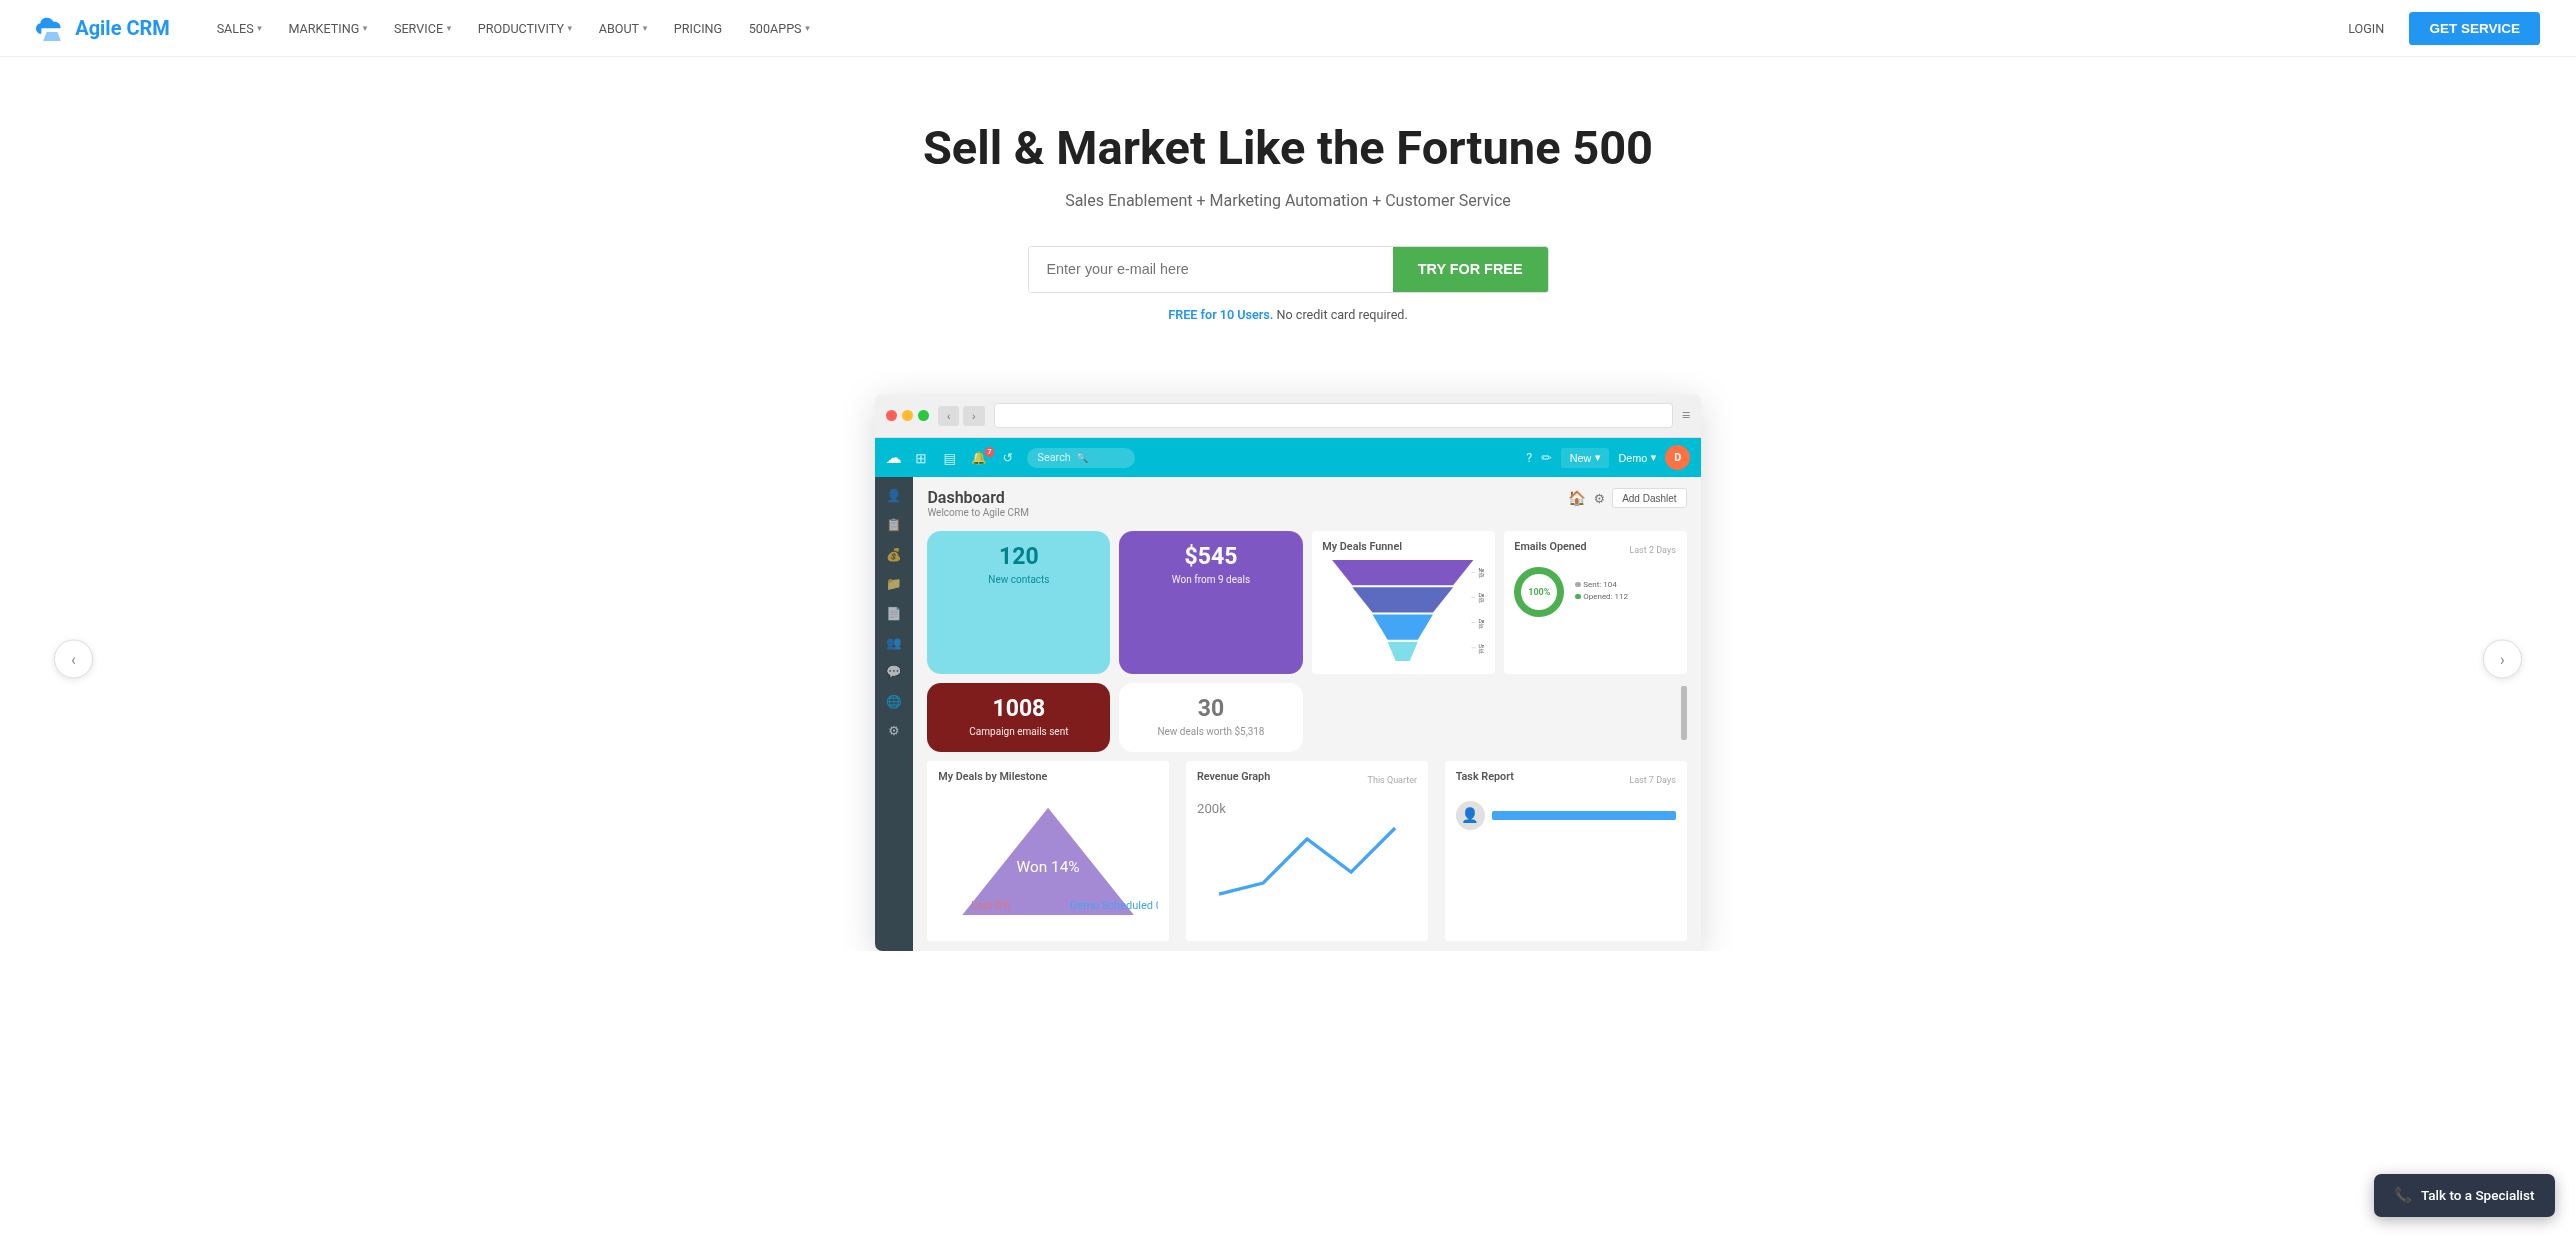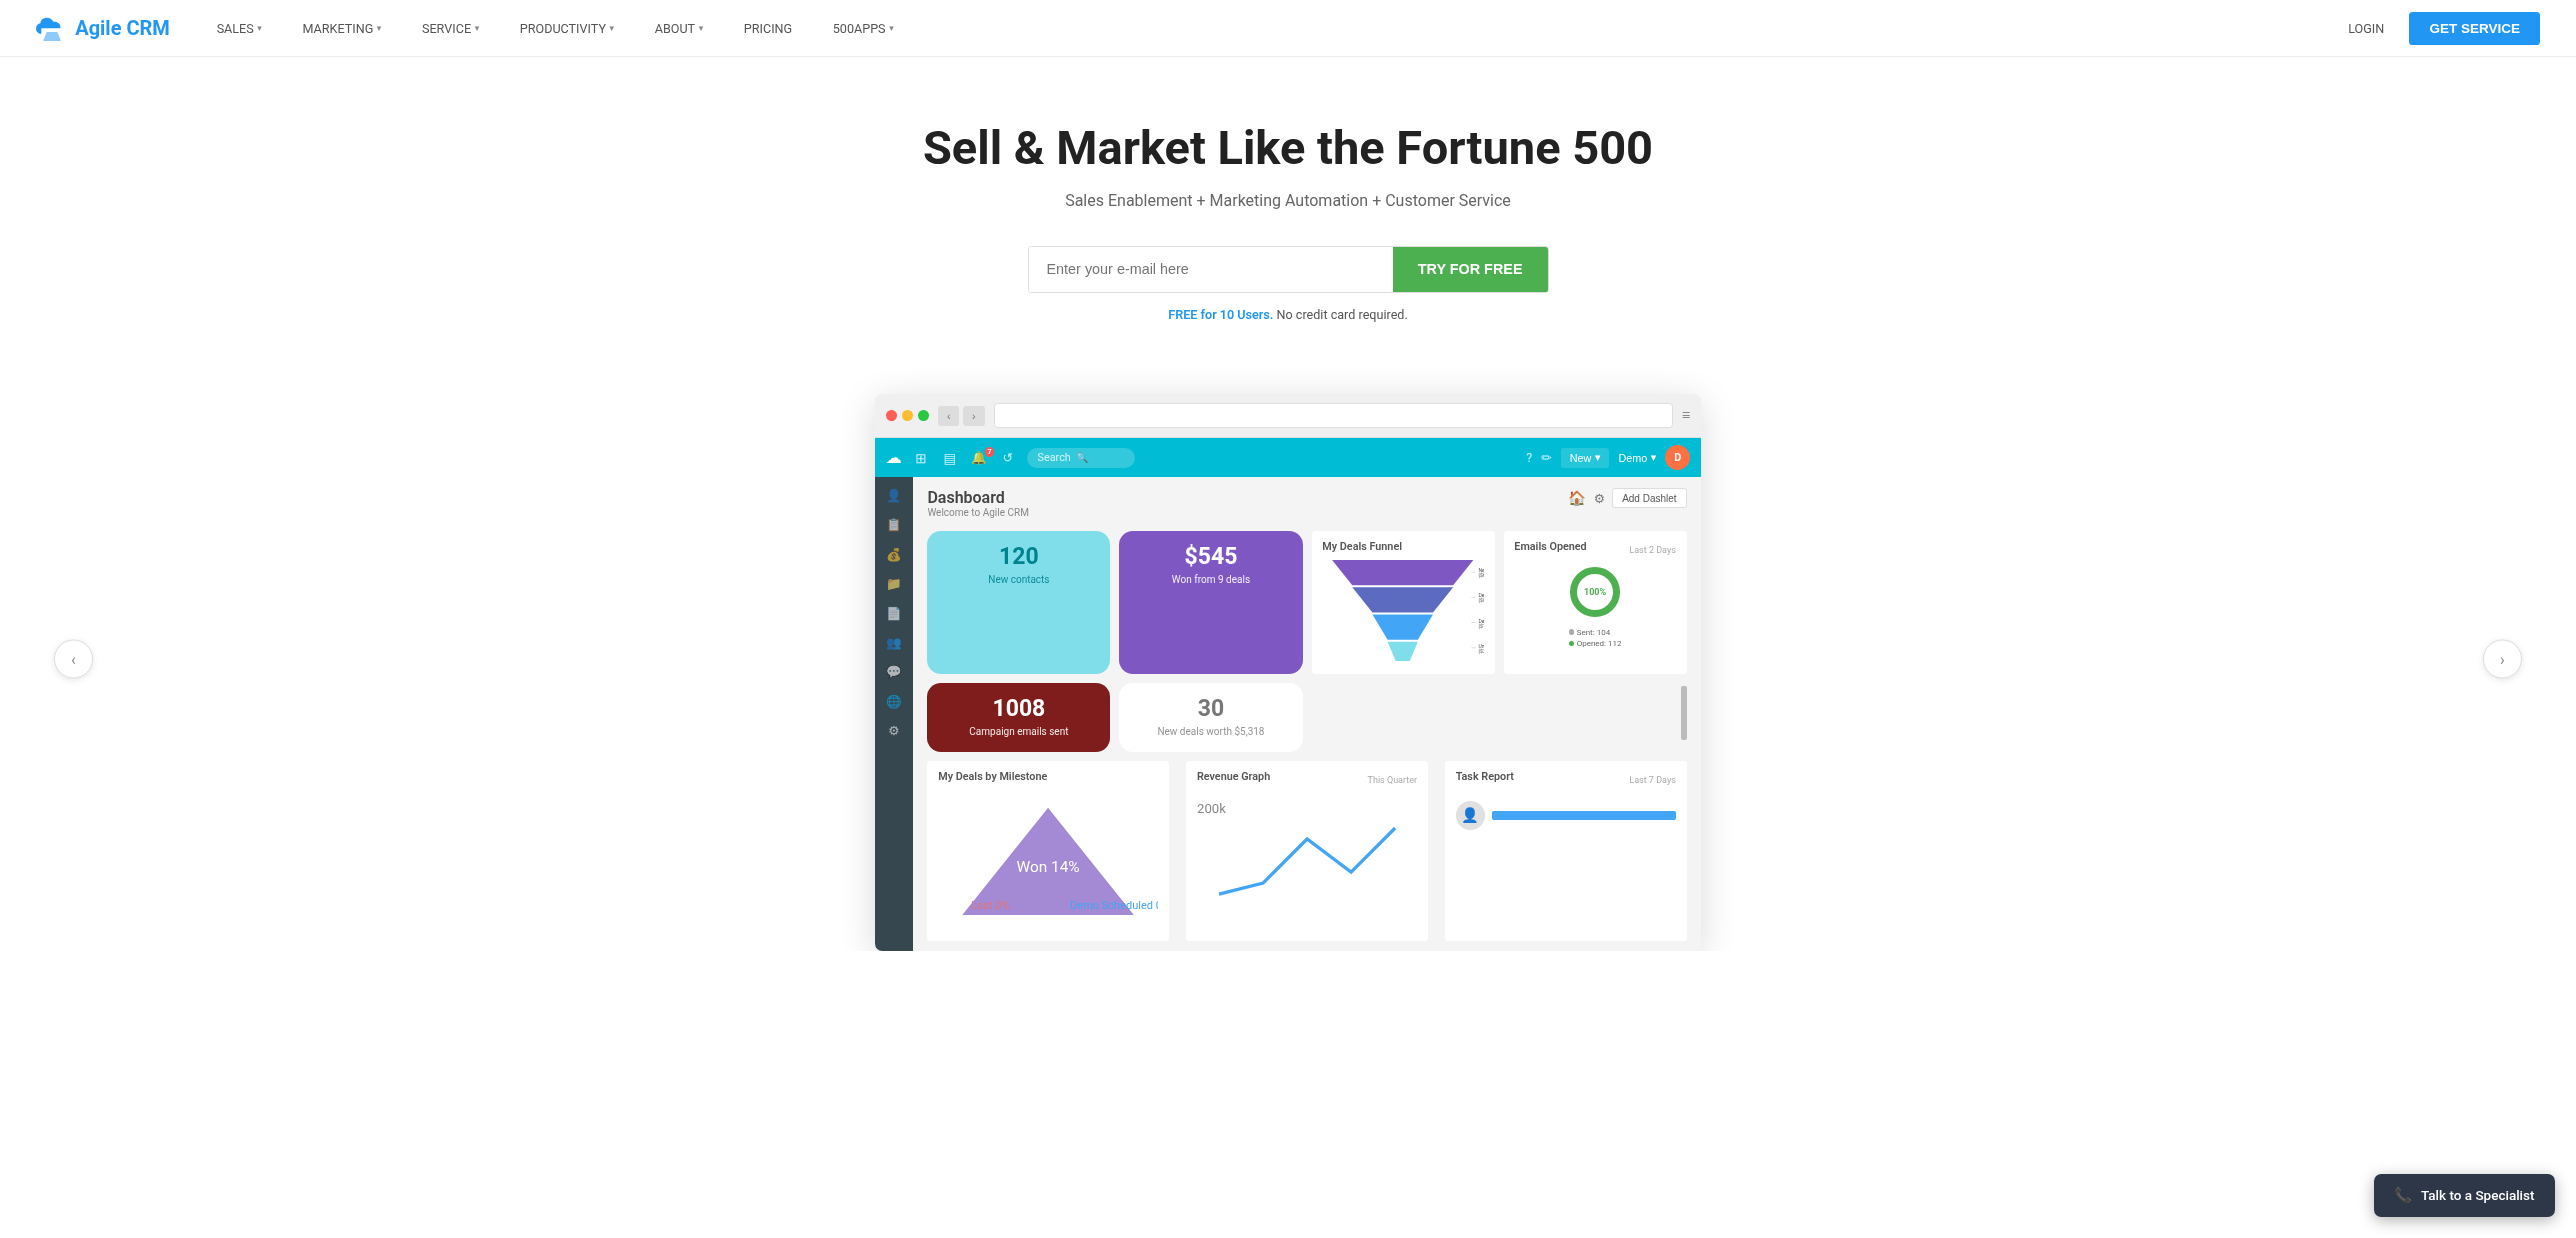--- a/index.html
+++ b/index.html
@@ -28,21 +28,21 @@
     }
     .logo-text {
       font-size: 20px;
       font-weight: 700;
       color: #333;
     }
     .logo-text span { color: #2196f3; }
     .nav-links {
       display: flex;
       align-items: flex-start;
-      gap: 19px;
+      gap: 5px;
       flex: 1;
     }
     .nav-item {
       display: flex;
       align-items: center;
       padding: 7.2px 10.8px;
       font-size: 12.6px;
       color: #555;
       cursor: pointer;
       white-space: nowrap;
@@ -413,21 +413,20 @@
       margin-bottom: 7.2px;
     }
     .widget-period {
       font-size: 9px;
       color: #aaa;
     }
     .donut-container {
       display: flex;
       align-items: center;
       gap: 10.8px;
-      flex-direction: column;
     }
     .donut {
       width: 50px;
       height: 50px;
       border-radius: 50%;
       border: 7.2px solid #4caf50;
       display: flex;
       align-items: center;
       justify-content: center;
       font-size: 9px;

